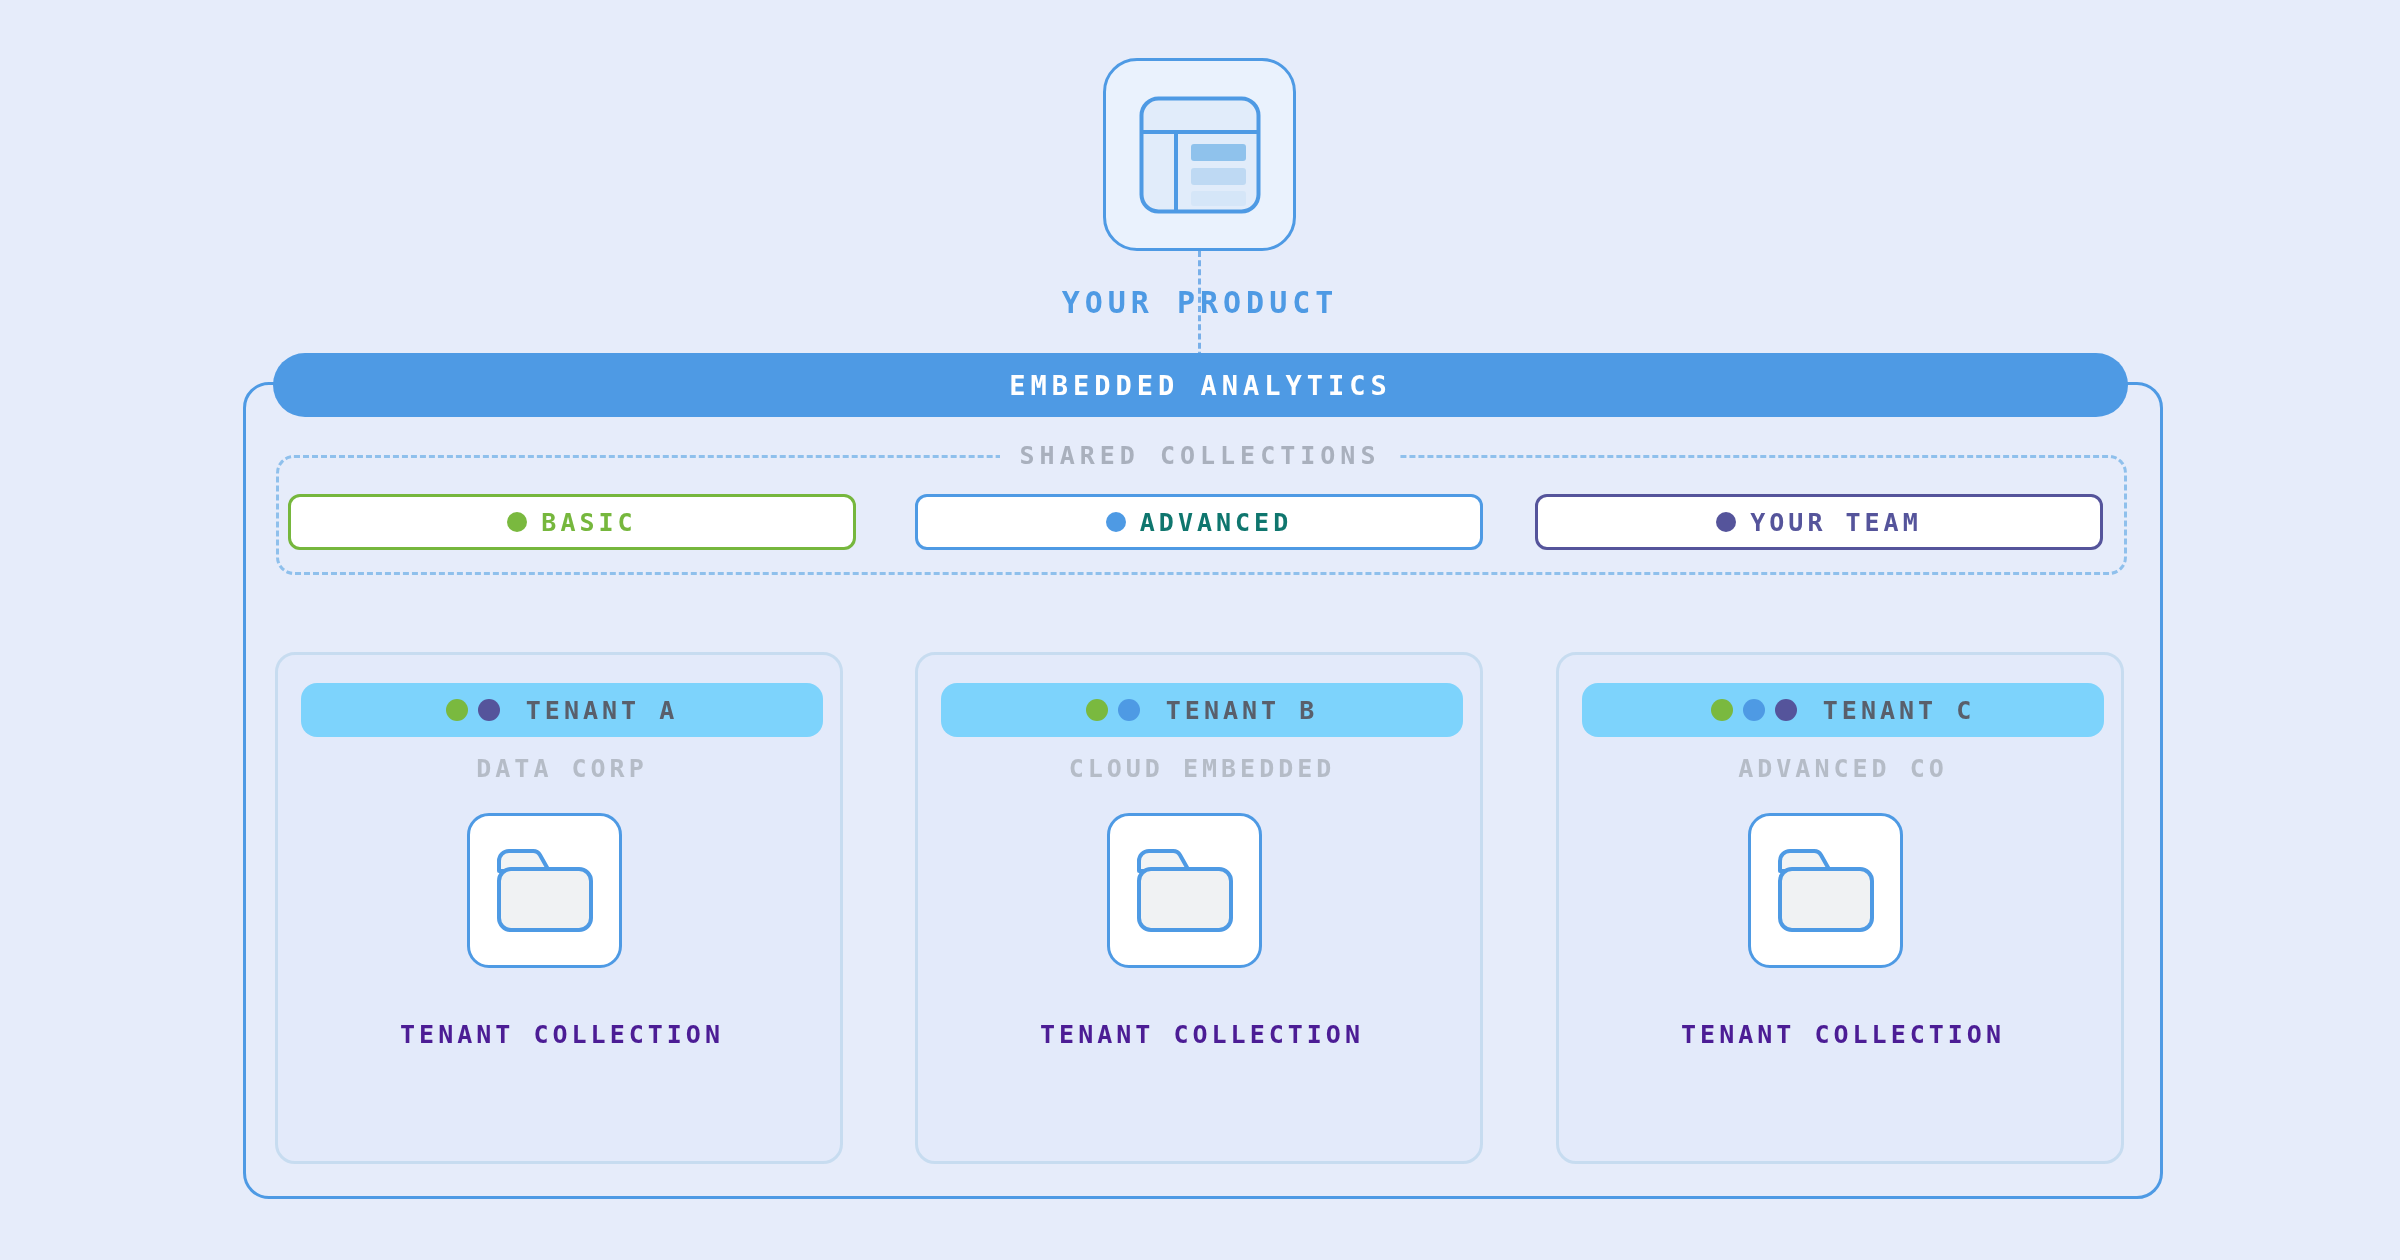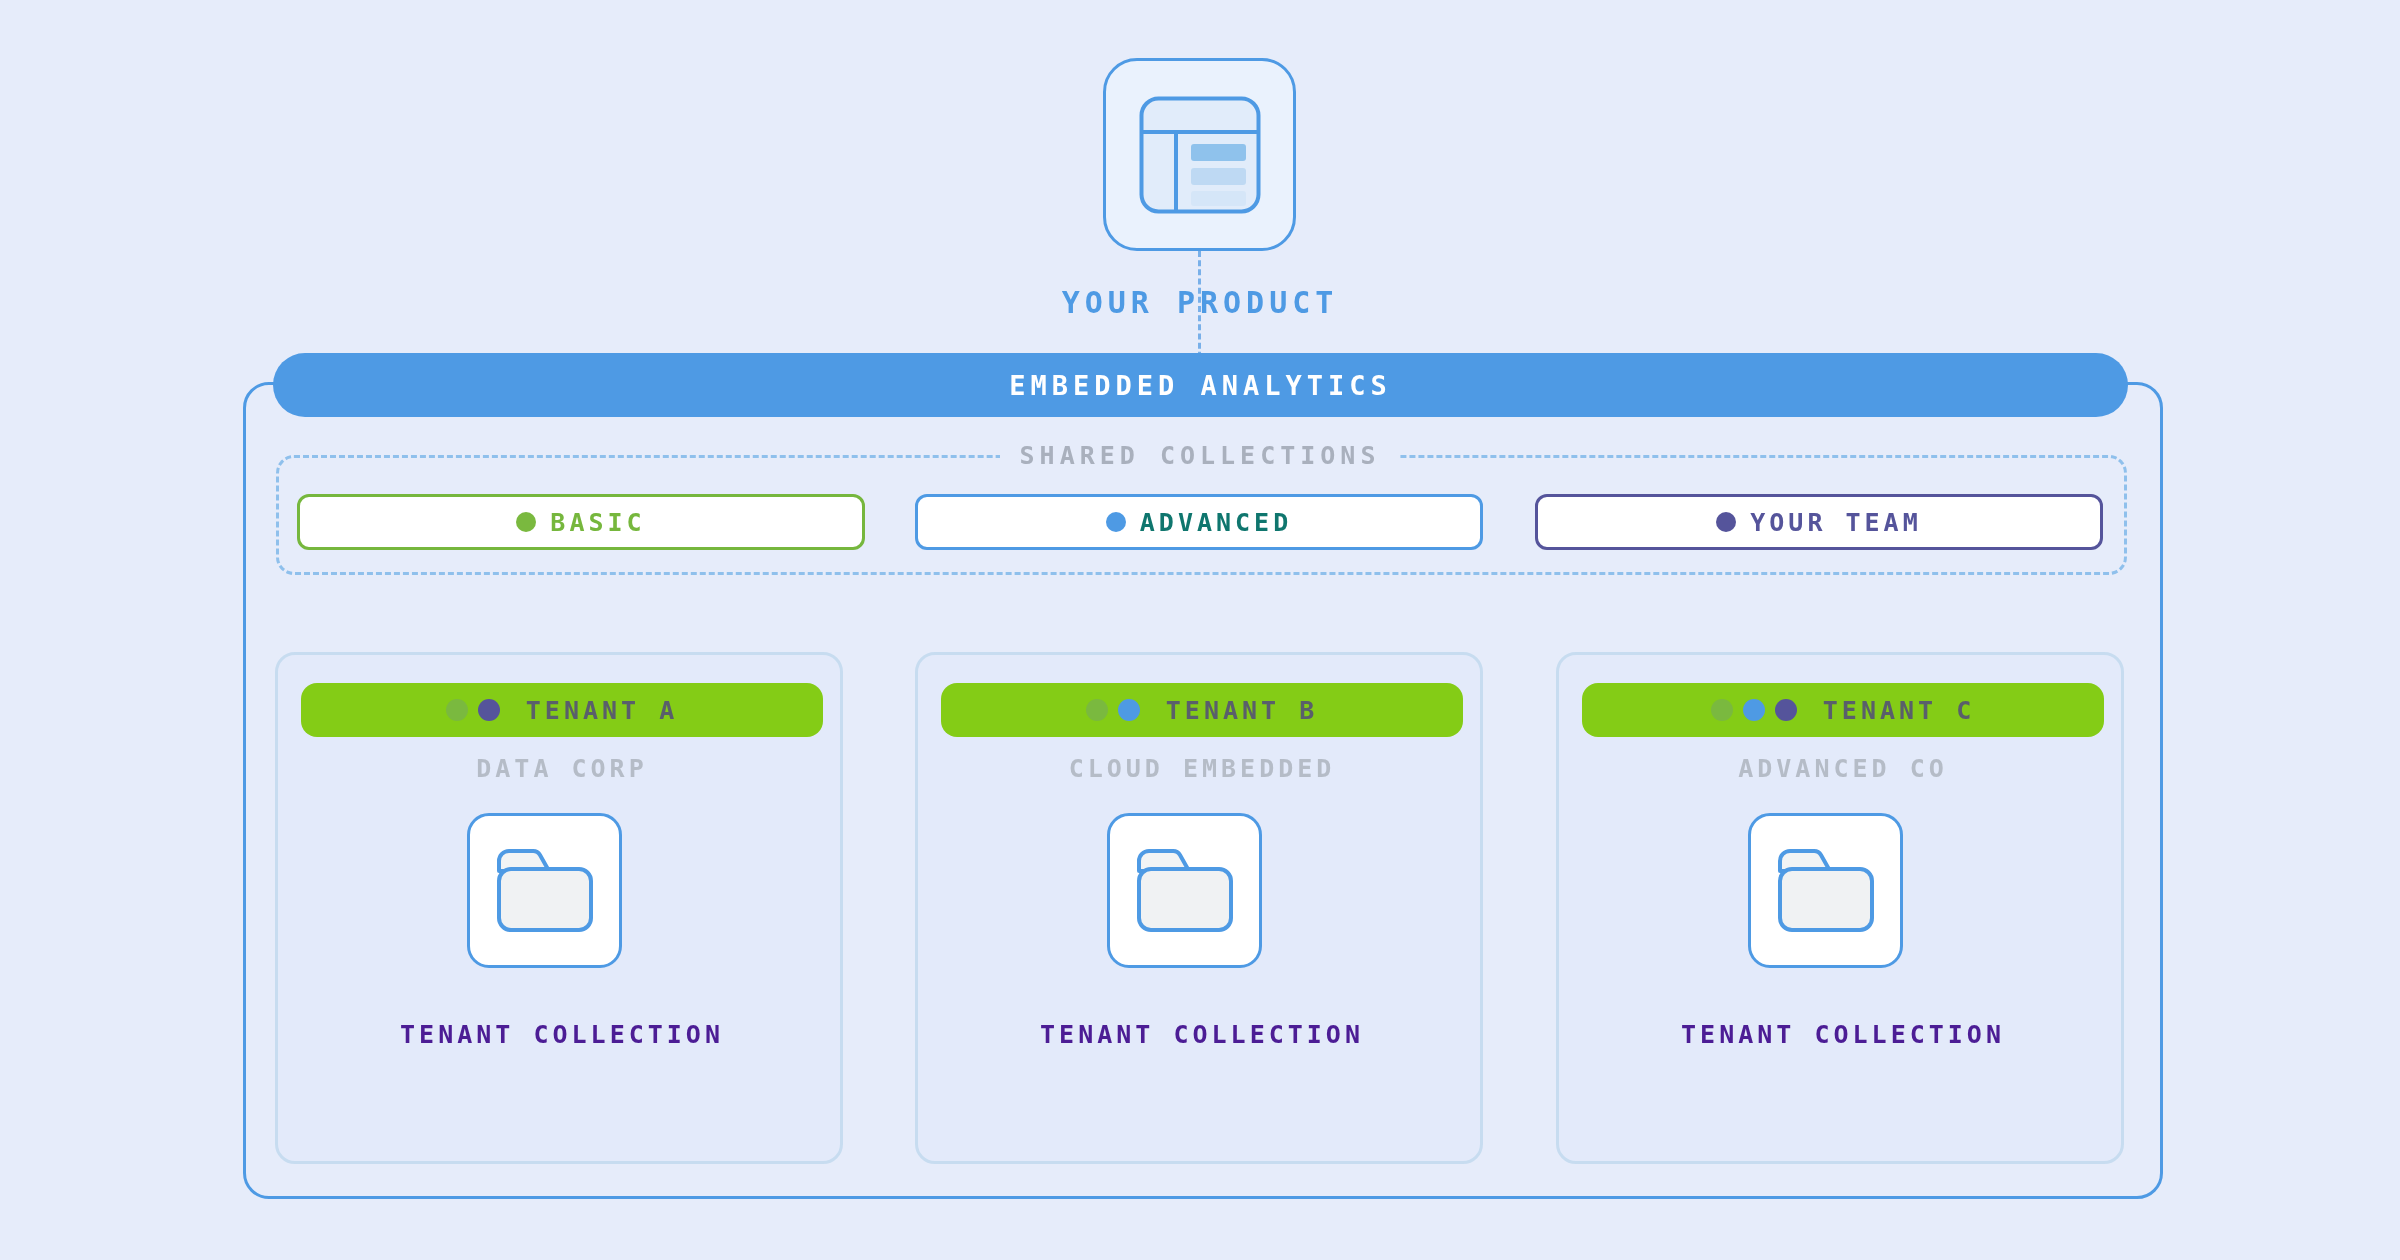--- a/index.html
+++ b/index.html
@@ -121,21 +121,21 @@
     height: 56px;
     background: #ffffff;
     border-radius: 12px;
     display: flex;
     align-items: center;
     justify-content: center;
     font-size: 25px;
     font-weight: bold;
     letter-spacing: 4px;
   }
-  #pill-basic    { left: 297px;  width: 568px; border: 3px solid #76b73d; color: #76b73d; }
+  #pill-basic    { left: 288px;  width: 568px; border: 3px solid #76b73d; color: #76b73d; }
   #pill-advanced { left: 915px;  width: 568px; border: 3px solid #4e9ae4; color: #0f766e; }
   #pill-datateam { left: 1535px; width: 568px; border: 3px solid #55549b; color: #55549b; }
 
   .dot {
     display: inline-block;
     width: 20px;
     height: 20px;
     border-radius: 50%;
     margin-right: 14px;
     flex: 0 0 auto;
@@ -157,21 +157,21 @@
   #tenant-card-0 { left: 275px; }
   #tenant-card-1 { left: 915px; }
   #tenant-card-2 { left: 1556px; }
 
   .tenant-header {
     position: absolute;
     left: 23px;
     top: 28px;
     width: 522px;
     height: 54px;
-    background: #84cc16;
+    background: #7dd3fc;
     border-radius: 16px;
     display: flex;
     align-items: center;
     justify-content: center;
     font-size: 25px;
     font-weight: bold;
     letter-spacing: 4px;
     color: #595f6b;
   }
   .tenant-header .dot { width: 22px; height: 22px; margin-right: 0; margin-left: 10px; }

